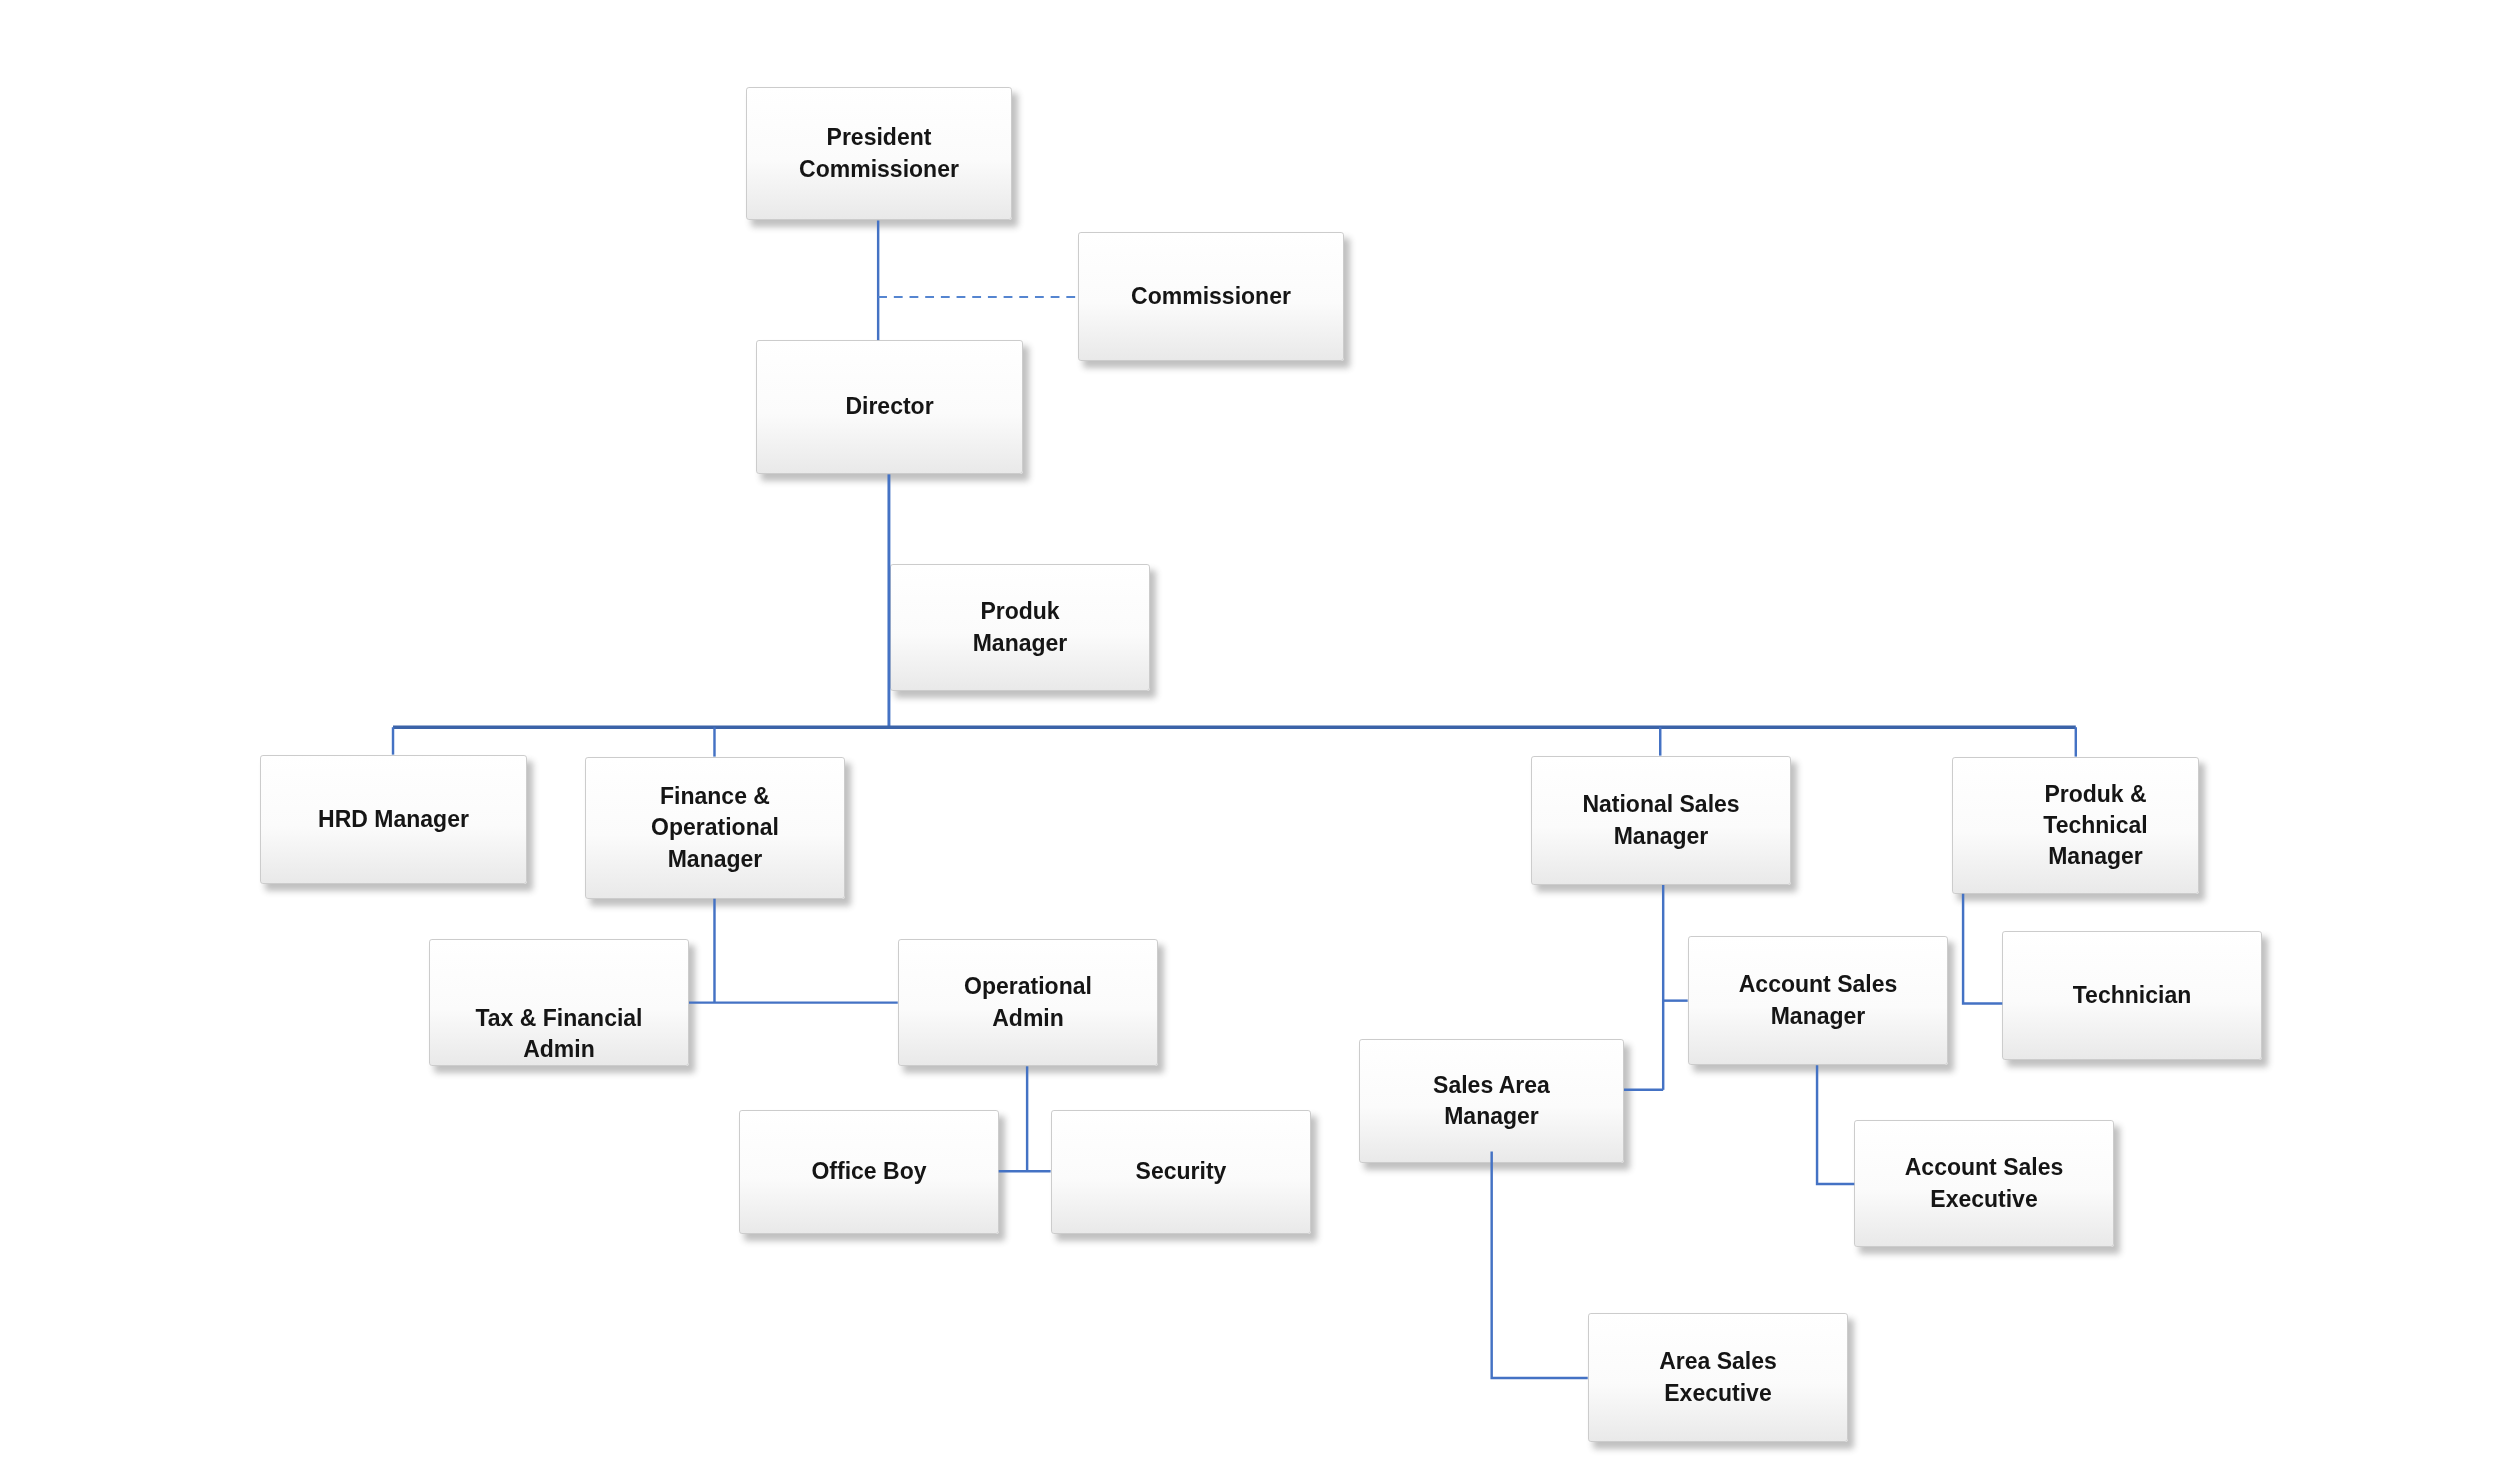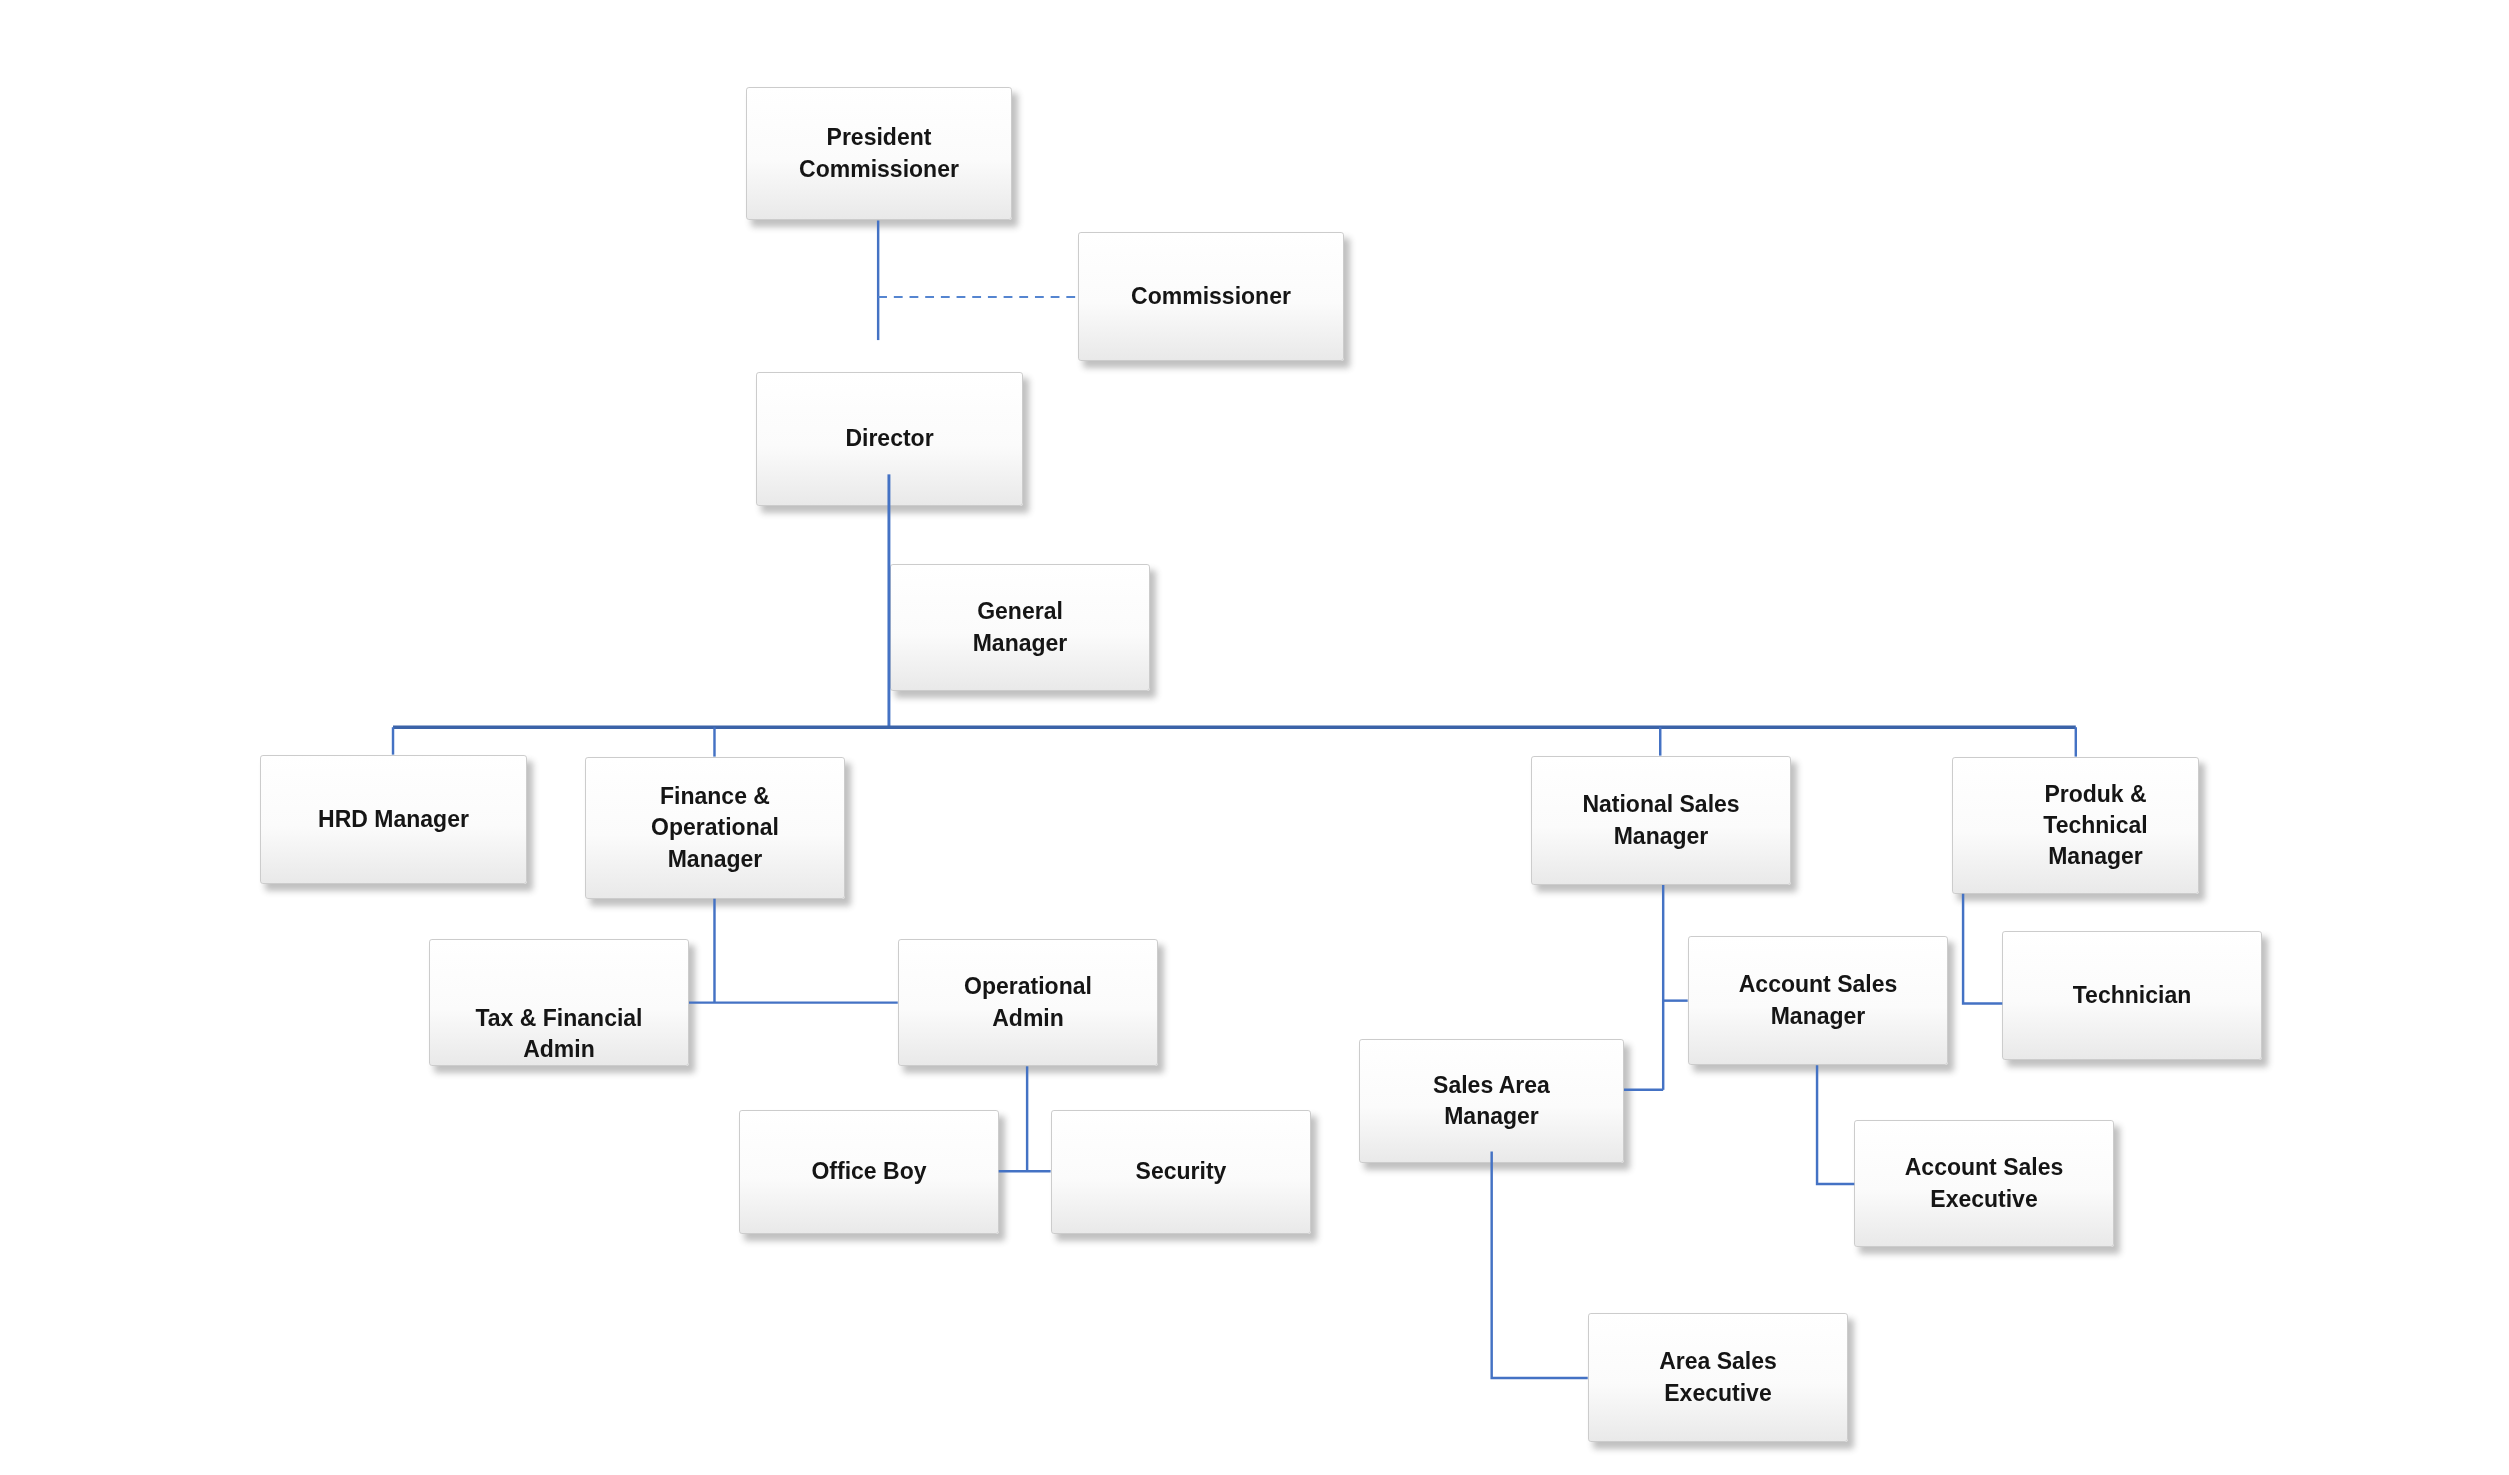--- a/index.html
+++ b/index.html
@@ -50,22 +50,22 @@
     stroke-linejoin: miter;
   }
 </style>
 </head>
 <body>
 
 <div id="canvas">
     <div class="org-node" style="left: 746px; top: 87px; width: 266px; height: 133px;"><span>President
 Commissioner</span></div>
     <div class="org-node" style="left: 1078px; top: 232px; width: 266px; height: 129px;"><span>Commissioner</span></div>
-    <div class="org-node" style="left: 756px; top: 340px; width: 267px; height: 134px; margin-top: 32px;"><span>Director</span></div>
-    <div class="org-node" style="left: 890px; top: 564px; width: 260px; height: 127px;"><span>General
+    <div class="org-node" style="left: 756px; top: 340px; width: 267px; height: 134px;"><span>Director</span></div>
+    <div class="org-node" style="left: 890px; top: 564px; width: 260px; height: 127px;"><span>Produk
 Manager</span></div>
     <div class="org-node" style="left: 260px; top: 755px; width: 267px; height: 129px;"><span>HRD Manager</span></div>
     <div class="org-node" style="left: 585px; top: 757px; width: 260px; height: 142px;"><span>Finance &amp;
 Operational
 Manager</span></div>
     <div class="org-node" style="left: 1531px; top: 756px; width: 260px; height: 129px;"><span>National Sales
 Manager</span></div>
     <div class="org-node" style="left: 1952px; top: 757px; width: 247px; height: 137px; padding-left: 40px;"><span>Produk &amp;
 Technical
 Manager</span></div>

